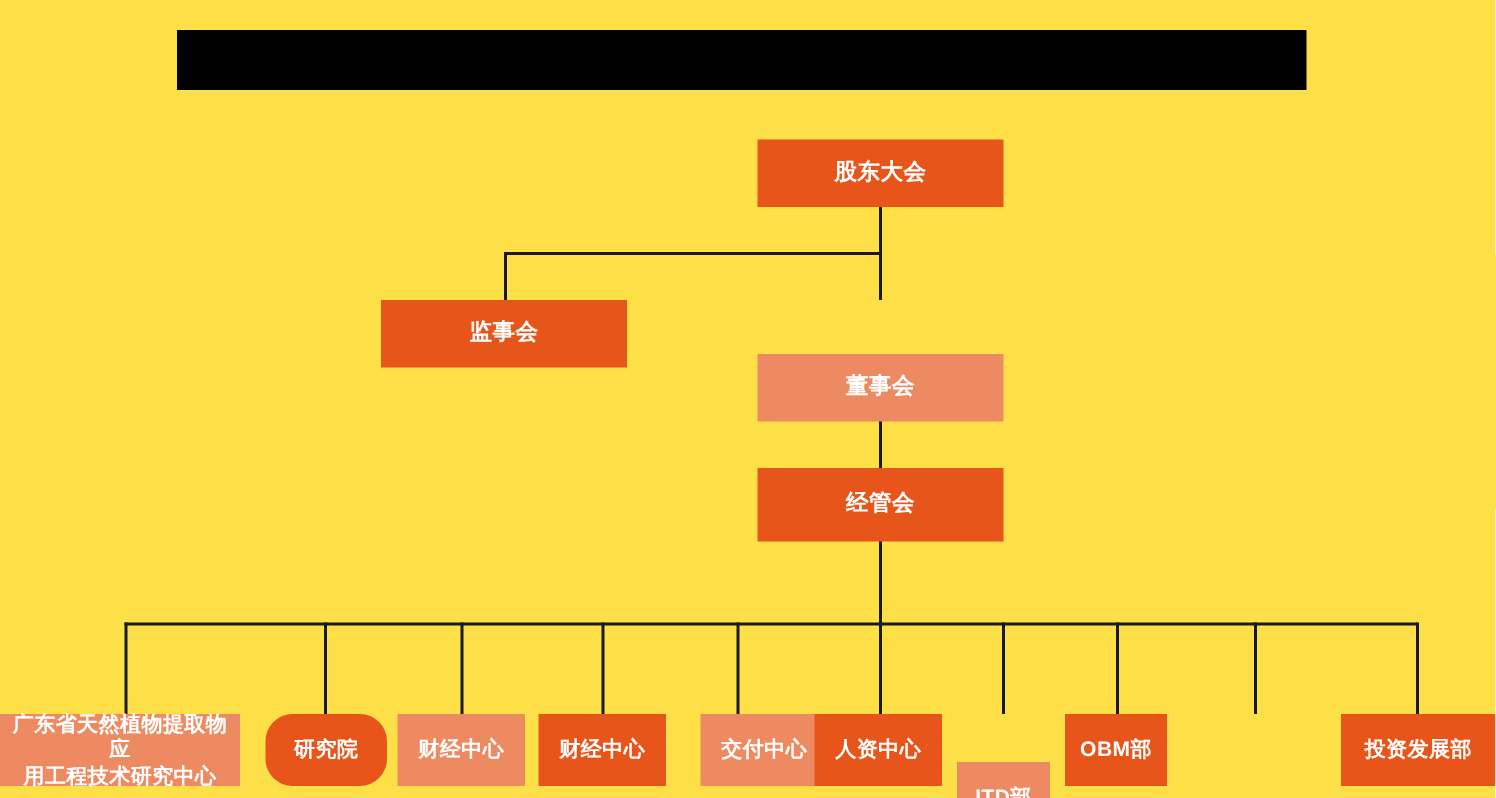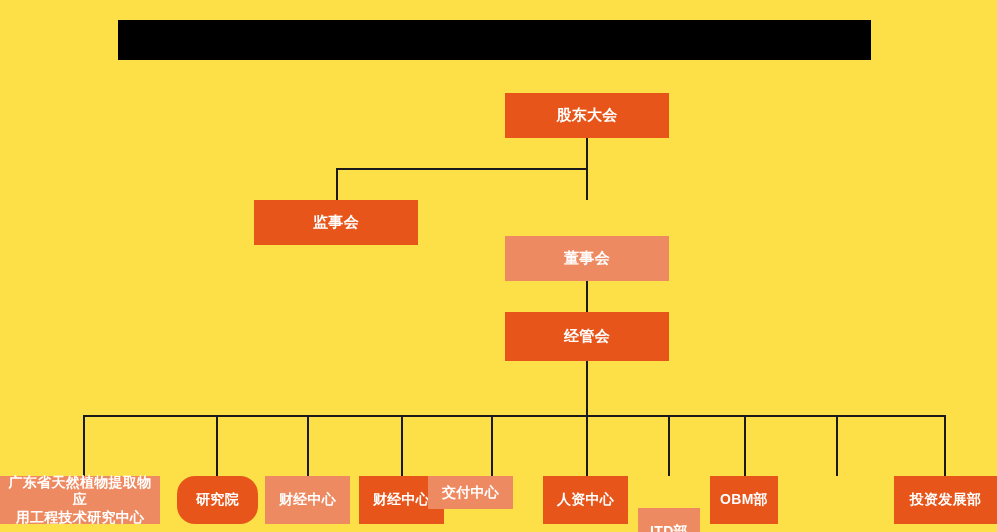--- a/index.html
+++ b/index.html
@@ -99,21 +99,21 @@
     <span>广东省天然植物提取物应</span>
     <span>用工程技术研究中心</span>
   </div>
 
   <div class="node dark fs-14" style="left:177px; top:476px; width:81px; height:48px;border-radius:18px;">研究院</div>
 
   <div class="node light fs-14" style="left:265px; top:476px; width:85px; height:48px;">财经中心</div>
 
   <div class="node dark fs-14" style="left:359px; top:476px; width:85px; height:48px;">财经中心</div>
 
-  <div class="node light fs-14" style="left:428px; top:476px; width:85px; height:33px;">交付中心</div>
+  <div class="node light fs-14" style="left:467px; top:476px; width:85px; height:48px;">交付中心</div>
 
   <div class="node dark fs-14" style="left:543px; top:476px; width:85px; height:48px;">人资中心</div>
 
   <div class="node light fs-14" style="left:638px; top:476px; width:62px; height:48px;margin-top:32px;">ITD部</div>
 
   <div class="node dark fs-14" style="left:710px; top:476px; width:68px; height:48px;">OBM部</div>
 
 
   <div class="node dark fs-14" style="left:894px; top:476px; width:103px; height:48px;">投资发展部</div>
 

